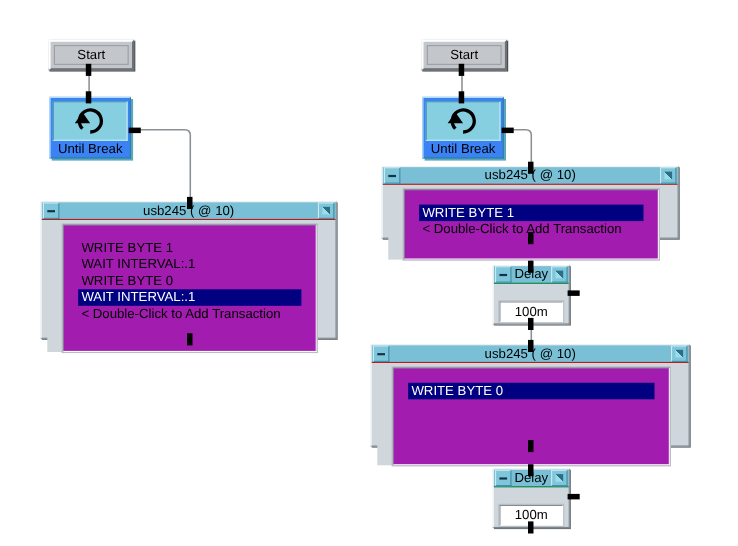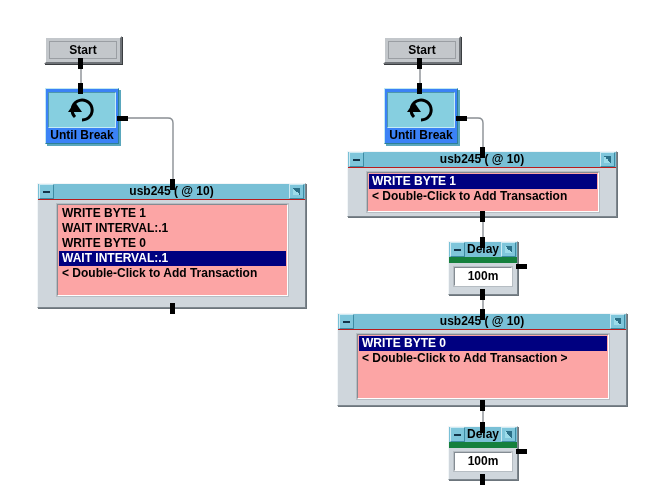--- a/index.html
+++ b/index.html
@@ -16,21 +16,20 @@
     font-size: 12px;
     color: #000000;
   }
 
   #canvas {
     position: absolute;
     left: 0; top: 0;
     width: 671px;
     height: 496px;
     background: #ffffff;
-    font-weight: bold;
   }
 
   
   #wires {
     position: absolute;
     left: 0; top: 0;
     width: 671px;
     height: 496px;
     pointer-events: none;
   }
@@ -160,28 +159,28 @@
     padding: 4px 5px 6px 5px;
     display: flex;
   }
   .panel .gutter {
     width: 14px;
     flex: 0 0 auto;
     background: #cfd6dc;
   }
   .panel .listbox {
     flex: 1;
-    background: #fca5a5;
+    background: #a21caf;
     border-top: 1px solid #848c93;
     border-left: 1px solid #848c93;
     border-right: 1px solid #ffffff;
     border-bottom: 1px solid #ffffff;
     outline: 1px solid #b6bdc3;
     overflow: hidden;
-    padding: 1px;
+    padding: 13px;
   }
   .panel .gutter-right {
     width: 12px;
     flex: 0 0 auto;
   }
   .row {
     height: 15px;
     line-height: 15px;
     font-size: 12px;
     color: #000000;
@@ -203,21 +202,21 @@
     border-right: 1px solid #7d868d;
     border-bottom: 1px solid #7d868d;
     box-shadow: 1px 1px 0 0 #6c757c;
     z-index: 4;
   }
   .delay .titlebar {
     height: 15px;
     background: #79c0d6;
     display: flex;
     align-items: center;
-    border-bottom: 6px solid #15803d;
+    border-bottom: 1px solid #15803d;
   }
   .delay .titlebar .title {
     flex: 1;
     text-align: center;
     font-size: 12px;
     line-height: 15px;
     color: #000000;
   }
   .delay .body {
     padding: 4px 5px 6px 5px;
@@ -227,20 +226,21 @@
     border-top: 1px solid #848c93;
     border-left: 1px solid #848c93;
     border-right: 1px solid #ffffff;
     border-bottom: 1px solid #ffffff;
     outline: 1px solid #b6bdc3;
     height: 17px;
     line-height: 17px;
     text-align: center;
     font-size: 12px;
     color: #000000;
+    margin-top: 12px;
   }
 </style>
 </head>
 <body>
 
 <div id="canvas">
 
   <svg id="wires" viewBox="0 0 671 496" width="671" height="496">
 
     <path d="M 81 62 L 81 87" stroke="#8a8f94" stroke-width="1.4" fill="none"></path>
@@ -369,21 +369,20 @@
         </div>
       <div class="title">usb245 ( @ 10)</div>
       <div class="tbtn">
           <span class="maxglyph"></span>
         </div>
     </div>
     <div class="body">
       <div class="gutter"></div>
       <div class="listbox" style="height:61px;">
         <div class="row selected">WRITE BYTE 0</div>
-        <div class="row">&lt; Double-Click to Add Transaction &gt;</div>
       </div>
       <div class="gutter-right"></div>
     </div>
   </div>
   <div class="nub v" style="left:480px; top:400px;"></div>
 
   <div class="nub v" style="left:480px; top:422px;"></div>
   <div class="delay" style="left:448px; top:426px; width:68px; height:52px;">
     <div class="titlebar">
       <div class="tbtn">

